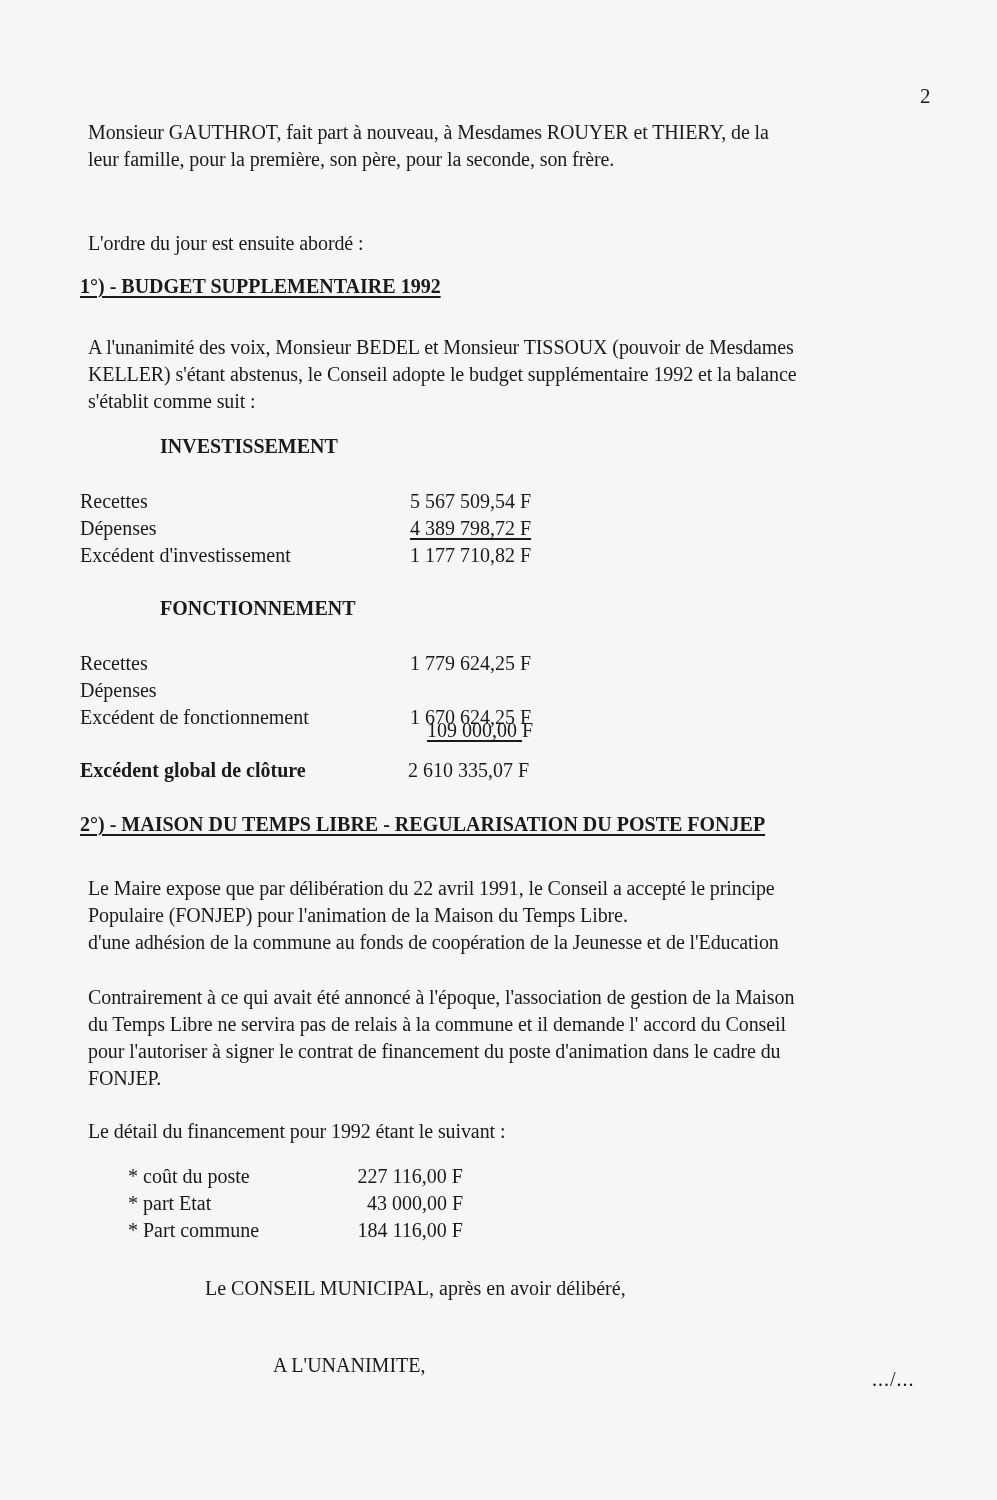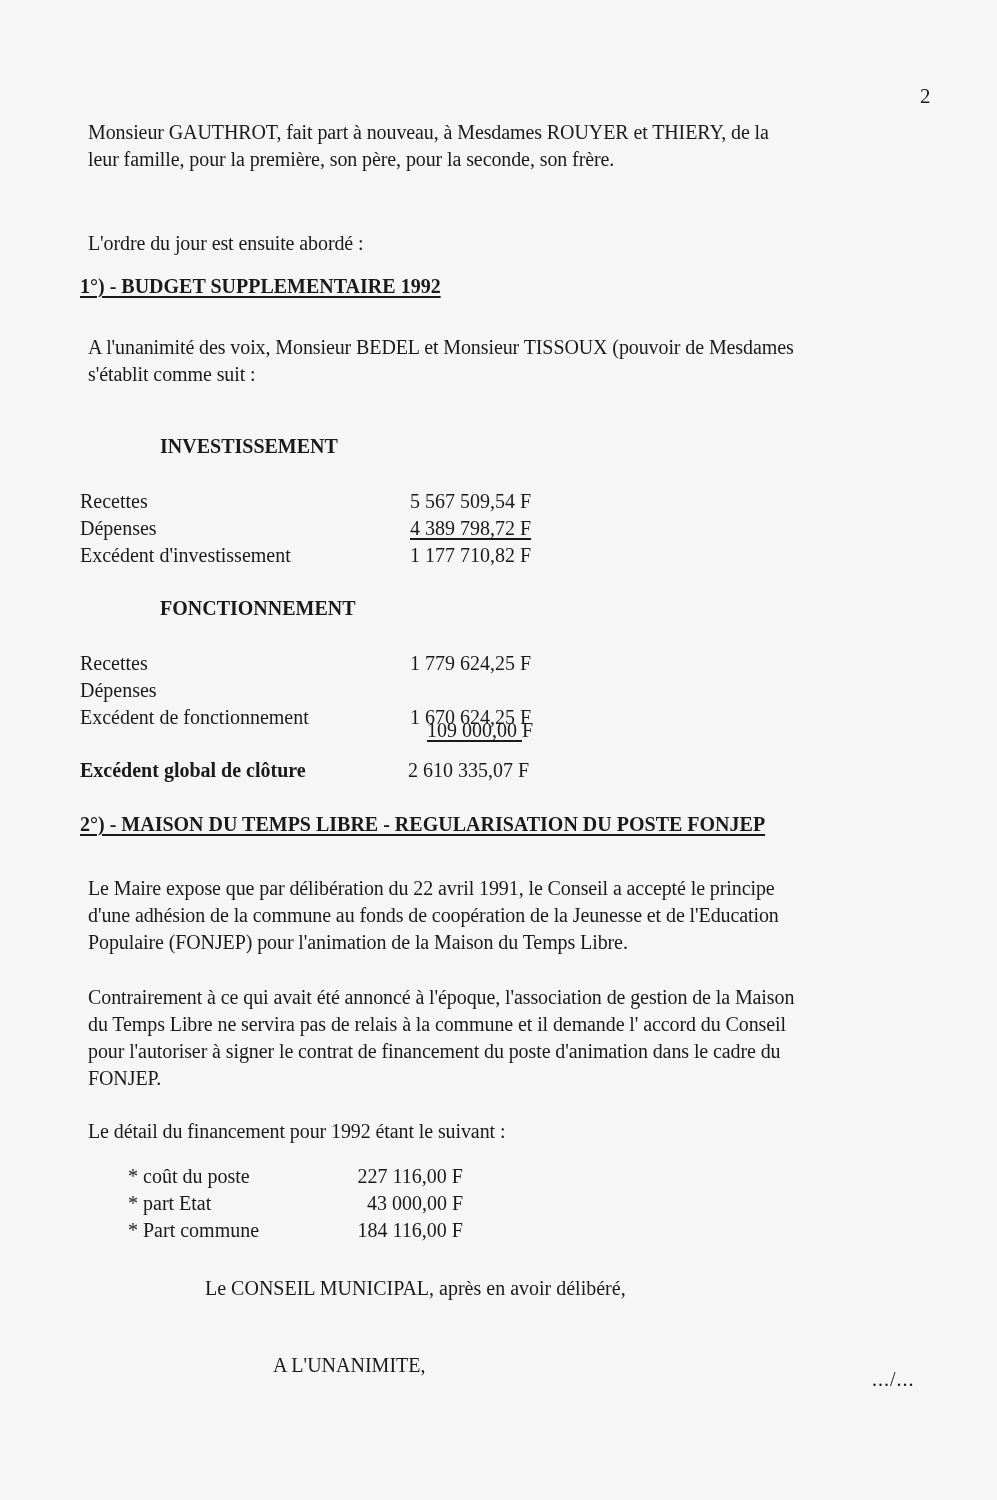--- a/index.html
+++ b/index.html
@@ -105,20 +105,21 @@
   </p>
 
   <p class="para" style="top:222px;">
     <span class="line">L'ordre du jour est ensuite abordé :</span>
   </p>
 
   <div class="heading" style="top:275px;">1°) - BUDGET SUPPLEMENTAIRE 1992</div>
 
   <p class="para" style="top:326px;">
     <span class="line">A l'unanimité des voix, Monsieur BEDEL et Monsieur TISSOUX (pouvoir de Mesdames</span>
+    <span class="line">KELLER) s'étant abstenus, le Conseil adopte le budget supplémentaire 1992 et la balance</span>
     <span class="line">s'établit comme suit :</span>
   </p>
 
   <div class="subheading" style="top:435px;">INVESTISSEMENT</div>
 
   <div class="table" style="top:488px;">
     <div class="row">
       <span class="label">Recettes</span>
       <span class="value">5 567 509,54 F</span>
     </div>
@@ -153,22 +154,22 @@
     <div class="row">
       <span class="label bold">Excédent global de clôture</span>
       <span class="value" style="left:328px;">2 610 335,07 F</span>
     </div>
   </div>
 
   <div class="heading" style="top:813px;">2°) - MAISON DU TEMPS LIBRE - REGULARISATION DU POSTE FONJEP</div>
 
   <p class="para" style="top:867px;">
     <span class="line">Le Maire expose que par délibération du 22 avril 1991, le Conseil a  accepté le principe</span>
+    <span class="line">Populaire (FONJEP) pour l'animation de la Maison du Temps Libre.</span>
     <span class="line">d'une adhésion de la commune au fonds de coopération de la Jeunesse et de l'Education</span>
-    <span class="line">Populaire (FONJEP) pour l'animation de la Maison du Temps Libre.</span>
   </p>
 
   <p class="para" style="top:976px;">
     <span class="line">Contrairement à ce qui avait été annoncé à l'époque, l'association de gestion de la Maison</span>
     <span class="line">du Temps Libre ne servira pas de relais à la commune et il demande l' accord du Conseil</span>
     <span class="line">pour l'autoriser à signer le contrat de financement du poste d'animation dans le cadre du</span>
     <span class="line">FONJEP.</span>
   </p>
 
   <p class="para" style="top:1110px;">

